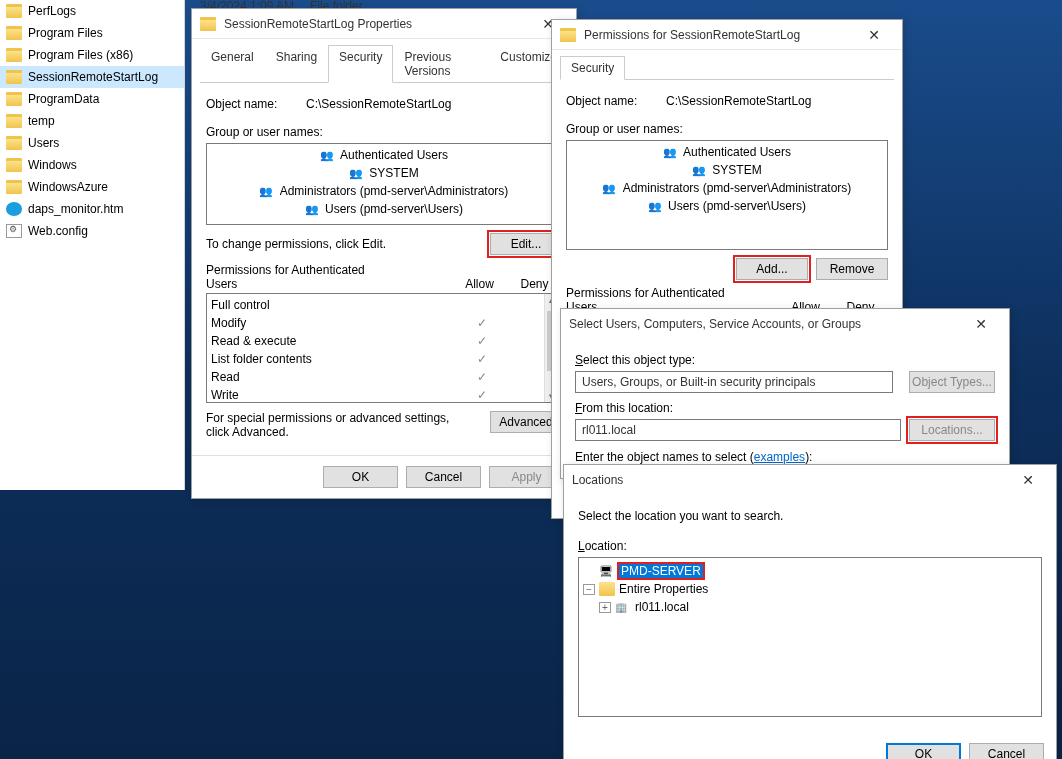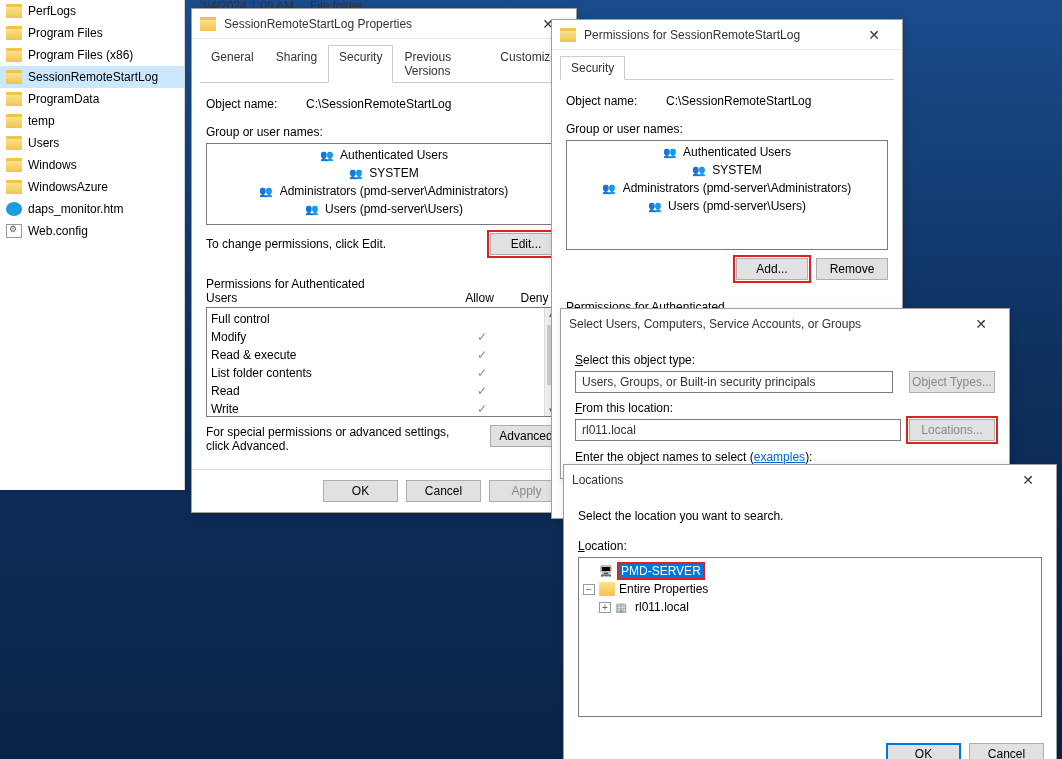--- a/index.html
+++ b/index.html
@@ -34,21 +34,21 @@
   .listbox { border: 1px solid #7a7a7a; background: #fff; margin: 2px 0 8px; padding: 2px; }
   .listitem { display: flex; align-items: center; height: 18px; padding: 0 2px; justify-content: center; }
   .user-icon { width: 16px; height: 14px; margin-right: 4px; display: inline-block; }
   .user-icon.grp::before { content: "👥"; font-size: 11px; }
   
   .btn { min-width: 72px; height: 22px; background: #e1e1e1; border: 1px solid #adadad; text-align: center; line-height: 20px; color: #000; }
   .btn.primary { border: 1px solid #0078d7; box-shadow: inset 0 0 0 1px #0078d7; }
   .btn.disabled { color: #888; }
   .btn.redbox { outline: 2px solid #e02020; outline-offset: 1px; }
   .perm-header { display: flex; }
-  .perm-header .col1 { flex: 1; margin-top: 14px; }
+  .perm-header .col1 { flex: 1; }
   .perm-header .col2, .perm-header .col3 { width: 55px; text-align: center; }
   .perm-grid { border: 1px solid #7a7a7a; background: #fff; margin-top: 2px; height: 110px; position: relative; }
   .perm-grid .prow { display: flex; height: 18px; align-items: flex-end; padding: 0 4px; }
   .prow .pname { flex: 1; }
   .prow .pchk { width: 50px; text-align: center; color: #888; }
   .scrollbar { position: absolute; right: 0; top: 0; bottom: 0; width: 17px; background: #f0f0f0; border-left: 1px solid #ddd; }
   .scrollbar .thumb { background: #cdcdcd; margin: 17px 2px; height: 60px; }
   .scrollbar::before { content: "▴"; position: absolute; top: 1px; left: 4px; font-size: 9px; color: #666; }
   .scrollbar::after { content: "▾"; position: absolute; bottom: 1px; left: 4px; font-size: 9px; color: #666; }
   

